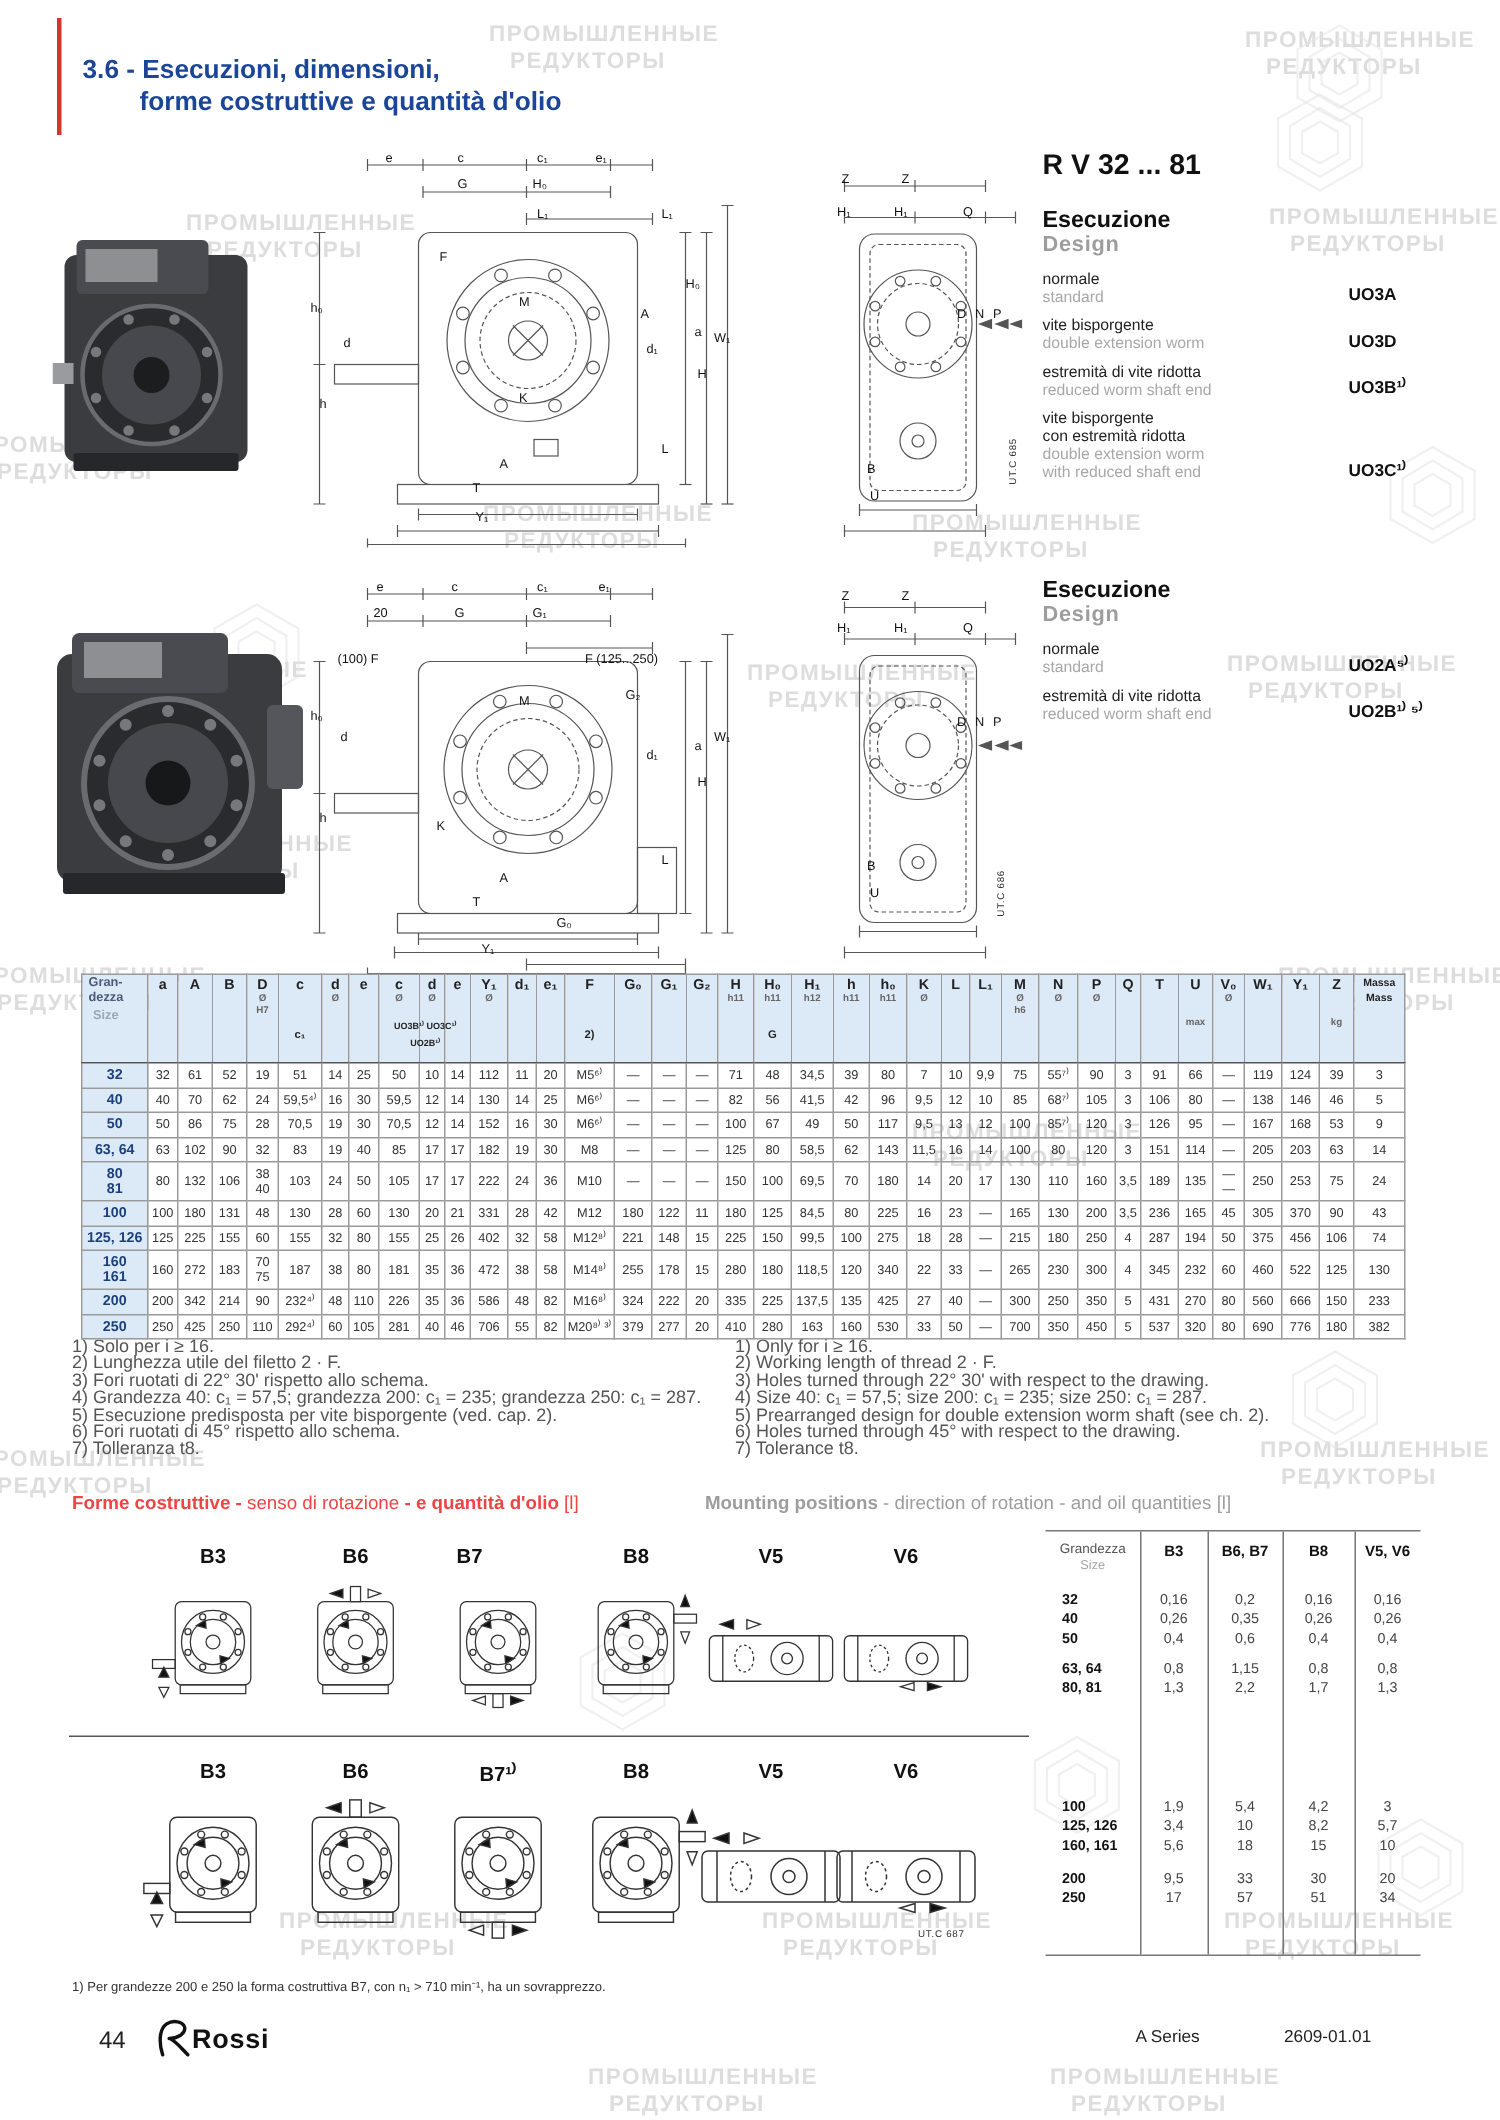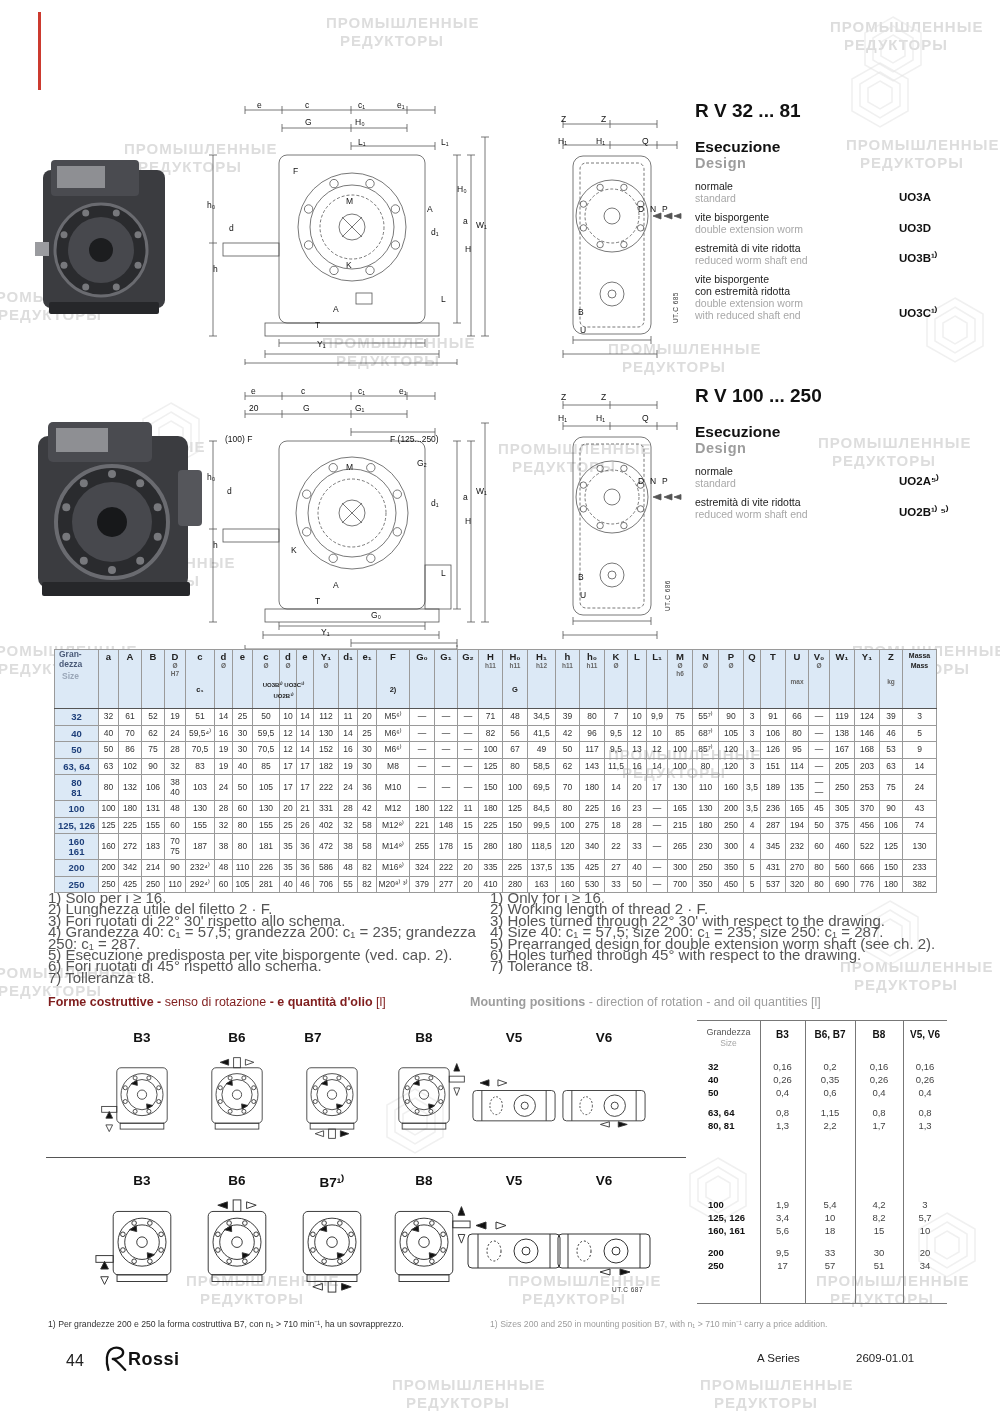--- a/index.html
+++ b/index.html
@@ -41,23 +41,23 @@
   .sub.strong{color:#222;font-weight:bold;font-size:7.5px}
   .wide{position:absolute;left:0;top:28px;width:61px;text-align:center;font-size:6px;line-height:8px;
         font-weight:bold;color:#222;white-space:nowrap;z-index:3}
   .wide div{margin-top:3px}
   .dimtab td{font-size:8.5px;text-align:center;color:#333;white-space:pre-line;padding:3px 0;line-height:9.5px}
   .dimtab td.size{background:#dce9f6;color:#1d3f7a;font-weight:bold;font-size:9.5px}
   th.hsize{background:#dce9f6}
   .szl0,.szl1{color:#4a5a78;font-size:8.5px;font-weight:bold;text-align:left;padding-left:4px;line-height:9.5px}
   .szl2{color:#9aa7b8;font-size:8.5px;font-weight:bold;text-align:left;padding-left:7px;margin-top:2px}
   
-  .fnotes{position:absolute;font-size:15px;line-height:11.4px;color:#555;z-index:1}
+  .fnotes{position:absolute;font-size:12px;line-height:11.4px;color:#555;z-index:1}
   
-  .mtitle{position:absolute;font-size:12.5px;color:#7f1d1d;z-index:1}
+  .mtitle{position:absolute;font-size:12.5px;color:#ef4444;z-index:1}
   .mtitle span.b{font-weight:bold}
   .mtitle.gray{color:#9d9d9d}
   .mlabel{position:absolute;font-size:13.5px;font-weight:bold;color:#111;transform:translateX(-50%);z-index:1}
   .micon{position:absolute;z-index:1}
   .hdivider{position:absolute;height:1px;background:#555;z-index:1}
   
   #oil-table{position:absolute;border-top:1px solid #777;border-bottom:1px solid #777;z-index:1}
   .ovline{position:absolute;top:0;height:100%;width:1px;background:#777}
   .oh-size{position:absolute;font-size:9px;color:#555;text-align:center}
   .oh-size2{position:absolute;font-size:8.5px;color:#a5a5a5;text-align:center}
@@ -203,20 +203,24 @@
         </svg></div>
       <div class="hexwm" style="left: 855px; top: 898px;"><svg width="70" height="70" viewBox="0 0 70 70" fill="none" stroke="#e4e4e4" stroke-width="1.5">
           <polygon points="35,3 63,19 63,51 35,67 7,51 7,19"></polygon>
           <polygon points="35,12 55,24 55,46 35,58 15,46 15,24"></polygon>
           <polygon points="35,21 47,28 47,42 35,49 23,42 23,28"></polygon>
         </svg></div>
     </div>
 
   <div class="redbar"></div>
 
+  <div class="title-it">
+    <div>3.6 - Esecuzioni, dimensioni,</div>
+    <div class="ind">forme costruttive e quantità d'olio</div>
+  </div>
 
   <div class="photo" id="photo1" style="left:35px;top:150px"><svg width="142" height="178" viewBox="0 0 142 178">
         <rect x="8" y="20" width="122" height="138" rx="8" fill="#3b3c40"></rect>
         <rect x="16" y="10" width="88" height="36" rx="4" fill="#4a4b50"></rect>
         <rect x="22" y="16" width="48" height="22" fill="#8e8f93"></rect>
         <circle cx="66" cy="100" r="46" fill="#2a2b2e" stroke="#6a6b70" stroke-width="3"></circle>
         <circle cx="66" cy="100" r="33" fill="#47484d"></circle>
         <circle cx="66" cy="100" r="12" fill="#1c1d1f"></circle>
         <circle fill="#77787c" cx="103.0" cy="115.3" r="3.5"></circle>
         <circle fill="#77787c" cx="81.3" cy="137.0" r="3.5"></circle>
@@ -554,21 +558,20 @@
 con estremità ridotta</div>
             <div class="den">double extension worm
 with reduced shaft end</div>
           </div>
           <div class="dcode">UO3C¹⁾</div>
         </div>
       </div>
   </div>
 
   <div class="dpanel" id="rv100" style="left:695px;top:385px">
-    <div class="ptitle">R V 100 ... 250</div>
     <div class="pesec">Esecuzione</div>
     <div class="pdesign">Design</div>
     <div class="ditems">
         <div class="ditem">
           <div class="dtxt">
             <div class="dit">normale</div>
             <div class="den">standard</div>
           </div>
           <div class="dcode">UO2A⁵⁾</div>
         </div>
@@ -1499,21 +1502,20 @@
       <div class="oval" style="left: 158px; width: 48px; top: 226px;">30</div>
       <div class="oval" style="left: 206px; width: 44px; top: 226px;">20</div>
       <div class="olab" style="left: 0px; width: 63px; top: 239px;">250</div>
       <div class="oval" style="left: 63px; width: 45px; top: 239px;">17</div>
       <div class="oval" style="left: 108px; width: 50px; top: 239px;">57</div>
       <div class="oval" style="left: 158px; width: 48px; top: 239px;">51</div>
       <div class="oval" style="left: 206px; width: 44px; top: 239px;">34</div>
     </div>
 
   <div class="bnote" style="left:48px;top:1318px;width:435px">1) Per grandezze 200 e 250 la forma costruttiva B7, con n₁ &gt; 710 min⁻¹, ha un sovrapprezzo.</div>
-  <div class="bnote gray" style="left:490px;top:1318px;width:475px">1) Sizes 200 and 250 in mounting position B7, with n₁ &gt; 710 min⁻¹ carry a price addition.</div>
 
   <div class="pfooter">
     <span class="pagenum">44</span>
     <span class="brand"><span><svg width="24" height="26" viewBox="0 0 22 24" style="vertical-align:top">
             <path d="M4 22 C1.5 14 2 6 6.5 3 C10.5 0.5 16.5 1.5 17.5 5 C18.5 9 13 12 8 12 M8.5 12 C12.5 14 15.5 18 19.5 22" stroke="#111" stroke-width="2.1" fill="none" stroke-linecap="round"></path>
           </svg></span><span class="rtext">Rossi</span></span>
     <span class="series">A Series</span>
     <span class="fcode">2609-01.01</span>
   </div>
 

